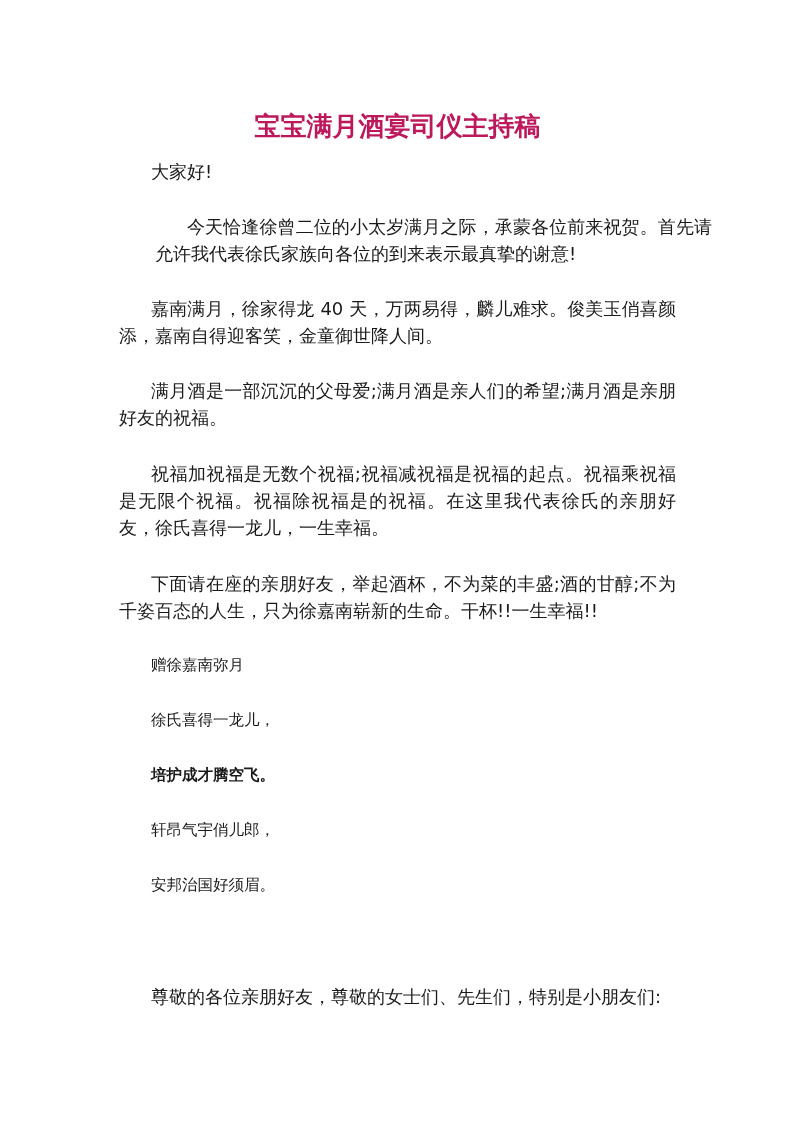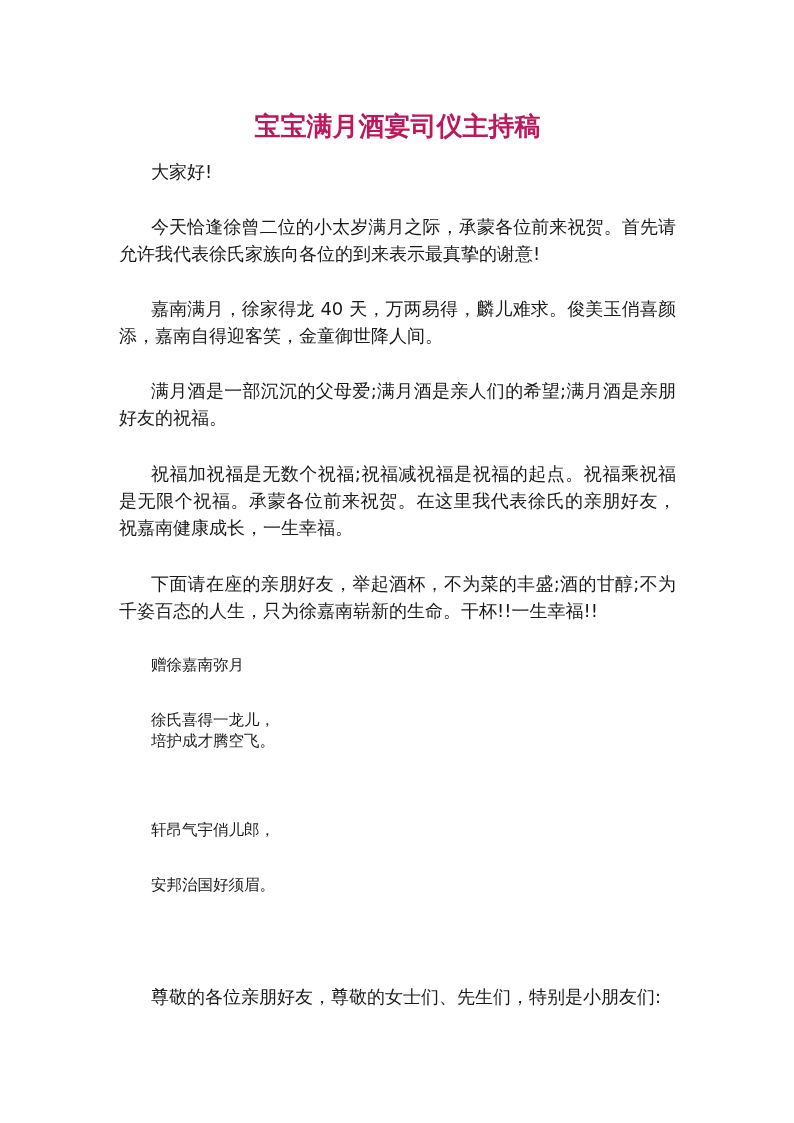--- a/index.html
+++ b/index.html
@@ -53,30 +53,30 @@
     }
   </style>
 </head>
 <body>
 
 <div class="page">
   <div class="title">宝宝满月酒宴司仪主持稿</div>
 
   <p class="para" style="top:158px;">大家好!</p>
 
-  <p class="para" style="top:213px;">今天恰逢徐曾二位的小太岁满月之际，承蒙各位前来祝贺。首先请允许我代表徐氏家族向各位的到来表示最真挚的谢意!</p>
+  <p class="para" style="top:213px;margin-left:36px;">今天恰逢徐曾二位的小太岁满月之际，承蒙各位前来祝贺。首先请允许我代表徐氏家族向各位的到来表示最真挚的谢意!</p>
 
   <p class="para" style="top:295px;">嘉南满月，徐家得龙 40 天，万两易得，麟儿难求。俊美玉俏喜颜添，嘉南自得迎客笑，金童御世降人间。</p>
 
   <p class="para" style="top:377px;">满月酒是一部沉沉的父母爱;满月酒是亲人们的希望;满月酒是亲朋好友的祝福。</p>
 
-  <p class="para" style="top:460px;">祝福加祝福是无数个祝福;祝福减祝福是祝福的起点。祝福乘祝福是无限个祝福。承蒙各位前来祝贺。在这里我代表徐氏的亲朋好友，祝嘉南健康成长，一生幸福。</p>
+  <p class="para" style="top:460px;">祝福加祝福是无数个祝福;祝福减祝福是祝福的起点。祝福乘祝福是无限个祝福。祝福除祝福是的祝福。在这里我代表徐氏的亲朋好友，徐氏喜得一龙儿，一生幸福。</p>
 
   <p class="para" style="top:570px;">下面请在座的亲朋好友，举起酒杯，不为菜的丰盛;酒的甘醇;不为千姿百态的人生，只为徐嘉南崭新的生命。干杯!!一生幸福!!</p>
 
   <p class="poem" style="top:652px;">赠徐嘉南弥月</p>
   <p class="poem" style="top:707px;text-align:right;">徐氏喜得一龙儿，</p>
-  <p class="poem" style="top:728px;">培护成才腾空飞。</p>
+  <p class="poem" style="top:762px;font-weight:bold;">培护成才腾空飞。</p>
   <p class="poem" style="top:817px;">轩昂气宇俏儿郎，</p>
   <p class="poem" style="top:872px;">安邦治国好须眉。</p>
 
   <p class="para" style="top:983px;">尊敬的各位亲朋好友，尊敬的女士们、先生们，特别是小朋友们:</p>
 </div>
 
 </body></html>

